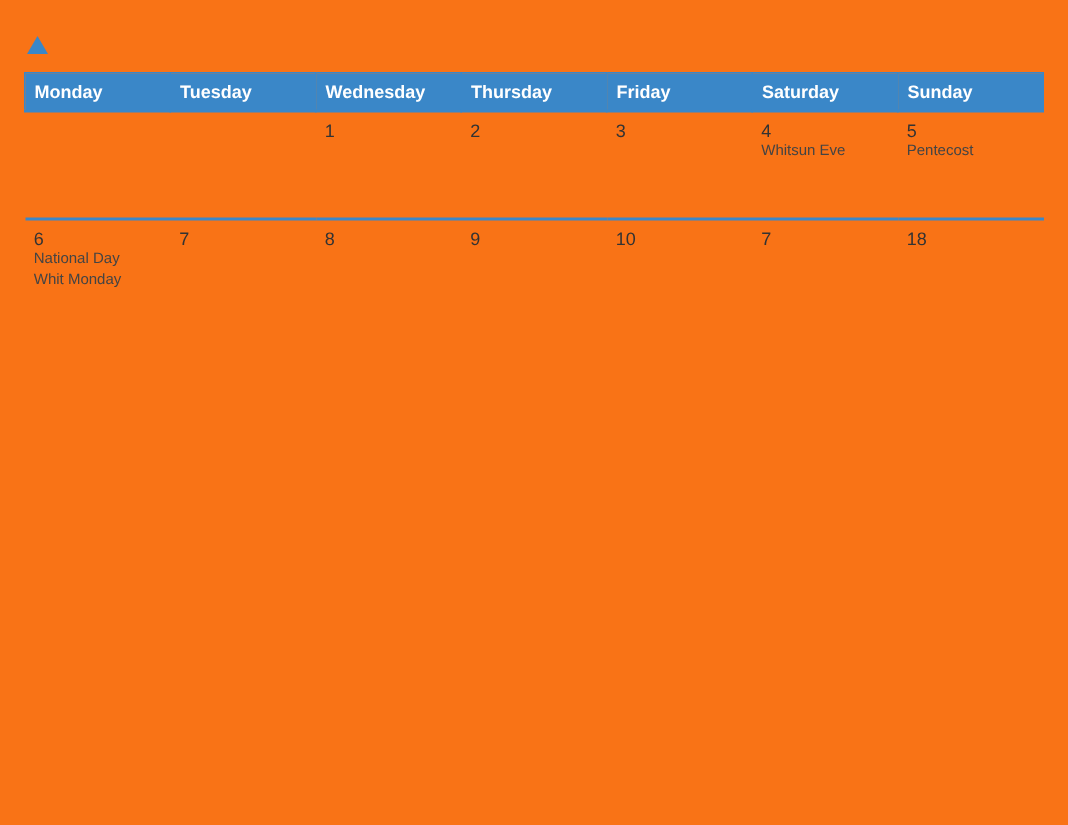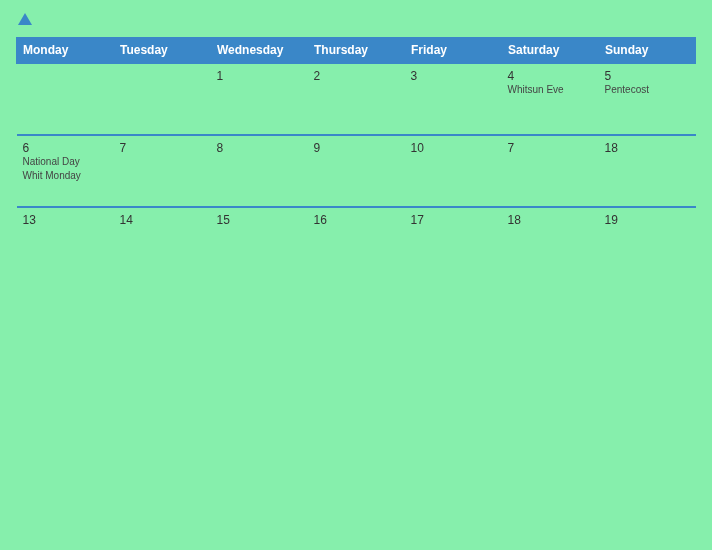--- a/index.html
+++ b/index.html
@@ -6,22 +6,22 @@
     body {
       font-family: Arial, sans-serif;
       background: #fff;
       width: 712px;
       height: 550px;
       overflow: hidden;
     }
     .page {
       width: 712px;
       height: 550px;
-      background: #86efac;
-      padding: 13px 16px;
+      background: #f97316;
+      padding: 24px 16px;
     }
     .header {
       display: flex;
       align-items: center;
       justify-content: space-between;
       margin-bottom: 10px;
     }
     .logo-text-general {
       font-size: 13px;
       font-weight: bold;
@@ -171,38 +171,15 @@
           <td>
             <span class="day-number">10</span>
           </td>
           <td>
             <span class="day-number">7</span>
           </td>
           <td>
             <span class="day-number">18</span>
           </td>
         </tr>
-        <tr>
-          <td>
-            <span class="day-number">13</span>
-          </td>
-          <td>
-            <span class="day-number">14</span>
-          </td>
-          <td>
-            <span class="day-number">15</span>
-          </td>
-          <td>
-            <span class="day-number">16</span>
-          </td>
-          <td>
-            <span class="day-number">17</span>
-          </td>
-          <td>
-            <span class="day-number">18</span>
-          </td>
-          <td>
-            <span class="day-number">19</span>
-          </td>
-        </tr>
       </tbody>
   </table>
 </div>
 
 </body></html>

